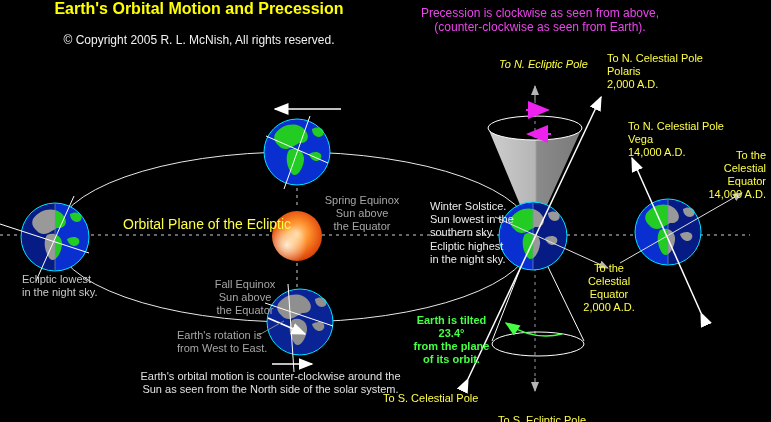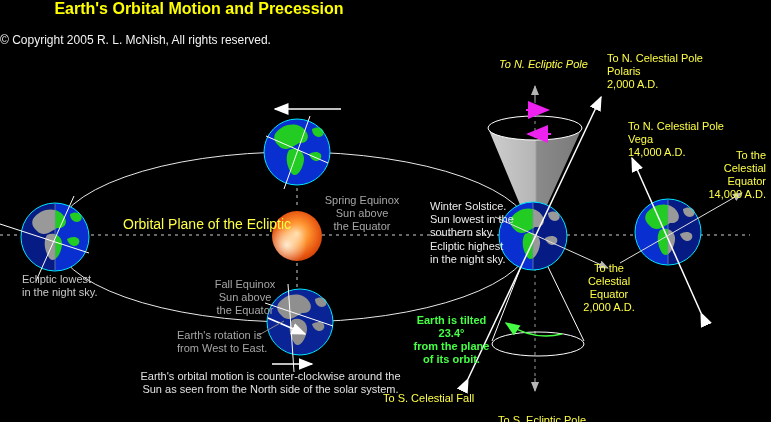--- a/index.html
+++ b/index.html
@@ -15,21 +15,21 @@
   .yellow{color:var(--c-label-yellow,#ffff44);}
   .white{color:#ececec;}
   .gray{color:var(--c-muted-gray,#a6a6a6);}
   .green{color:var(--c-tilt-green,#44ff44);}
   .magenta{color:var(--c-precession-magenta,#ee44ee);}
   .title{
     position:absolute;left:0;top:7;width:398px;text-align:center;
     font-size:16px;font-weight:bold;color:var(--c-title-yellow,#ffff00);
   }
   .copyright{
-    position:absolute;left:0;top:33px;width:398px;text-align:left;
+    position:absolute;left:0;top:33px;width:398px;text-align:center;
     font-size:12px;color:#f2f2f2;
   }
   .note{
     position:absolute;left:418px;top:6px;width:244px;text-align:center;
     font-size:12px;line-height:14px;white-space:pre-line;
   }
   .ctr{text-align:center;}
   .rt{text-align:right;}
 </style>
 </head>
@@ -162,37 +162,39 @@
     <line x1="620" y1="263" x2="742" y2="193" stroke="#e0e0e0" marker-end="url(#ag)"></line>
 
     <line x1="341" y1="109" x2="275" y2="109" stroke="#ffffff" stroke-width="1.5" marker-end="url(#aw)"></line>
     <line x1="272" y1="364" x2="312" y2="364" stroke="#ffffff" stroke-width="1.5" marker-end="url(#aw)"></line>
 
     <path d="M 562,334 Q 533,341 506,323" fill="none" stroke="#44ff44" stroke-width="1.5" marker-end="url(#agr)"></path>
   </svg>
 
   <div class="title">Earth's Orbital Motion and Precession</div>
   <div class="copyright">© Copyright 2005 R. L. McNish, All rights reserved.</div>
+  <div class="note magenta">Precession is clockwise as seen from above,
+(counter-clockwise as seen from Earth).</div>
 
   <div class="lbl yellow" style="left:499px;top:58px;font-style:italic;">To N. Ecliptic Pole</div>
   <div class="lbl yellow" style="left:607px;top:52px;">To N. Celestial Pole
 Polaris
 2,000 A.D.</div>
   <div class="lbl yellow" style="left:628px;top:120px;">To N. Celestial Pole
 Vega
 14,000 A.D.</div>
   <div class="lbl yellow rt" style="left:680px;top:149px;width:86px;">To the
 Celestial
 Equator
 14,000 A.D.</div>
   <div class="lbl yellow ctr" style="left:574px;top:262px;width:70px;">To the
 Celestial
 Equator
 2,000 A.D.</div>
-  <div class="lbl yellow" style="left:383px;top:392px;">To S. Celestial Fall</div>
+  <div class="lbl yellow" style="left:383px;top:392px;">To S. Celestial Pole</div>
   <div class="lbl yellow" style="left:498px;top:398px;margin-top:16px;">To S. Ecliptic Pole</div>
 
   <div class="lbl yellow" style="left:123px;top:218px;font-size:14px;">Orbital Plane of the Ecliptic</div>
   <div class="lbl white" style="left:22px;top:273px;color:#c9c9c9;">Ecliptic lowest
 in the night sky.</div>
   <div class="lbl white" style="left:430px;top:200px;">Winter Solstice.
 Sun lowest in the
 southern sky.</div>
   <div class="lbl white" style="left:430px;top:240px;">Ecliptic highest
 in the night sky.</div>

